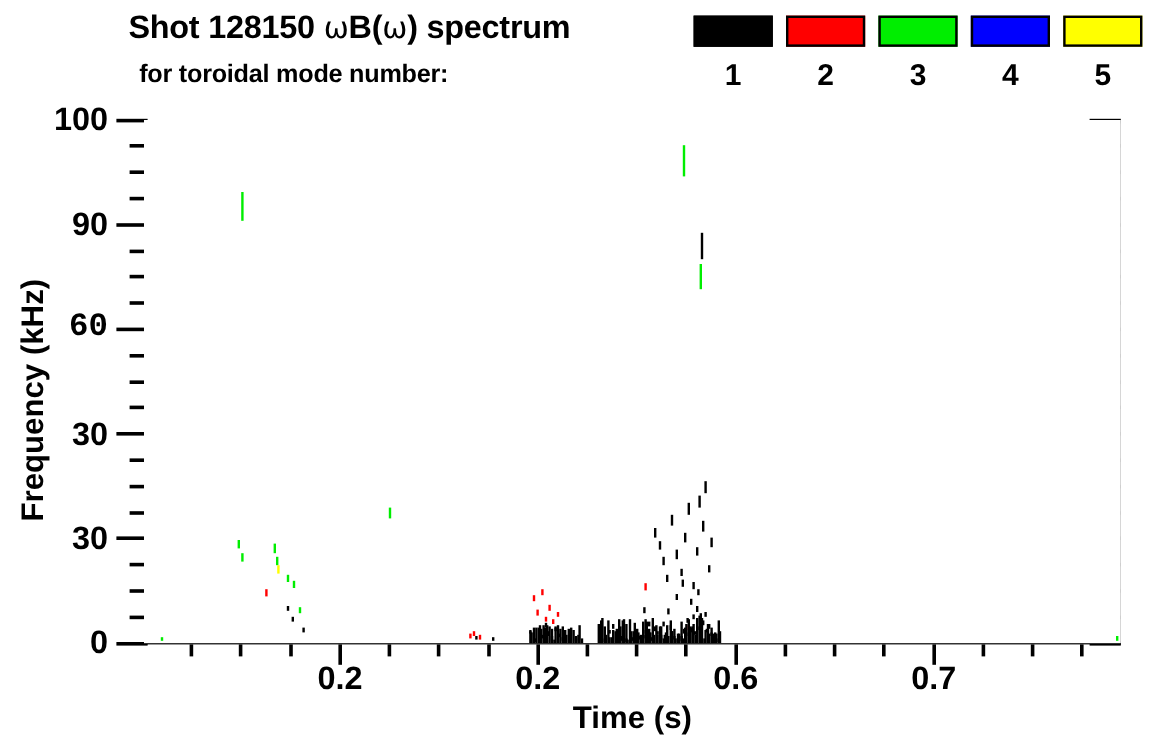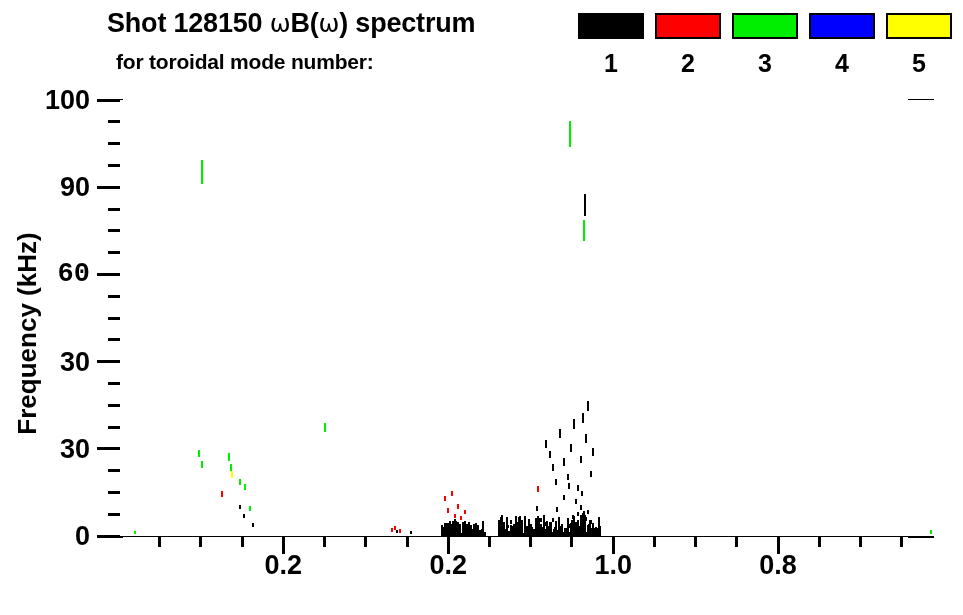--- a/index.html
+++ b/index.html
@@ -286,25 +286,26 @@
       <div class="ylabel-txt" style="top: 536px; left: 0px;">0</div>
       <div class="ylabel-txt" style="top: 448.8px; left: 0px;">30</div>
       <div class="ylabel-txt" style="top: 361.6px; left: 0px;">30</div>
       <div class="ylabel-txt" style="top: 274.4px; left: 0px; font-family: Liberation Mono, monospace;">60</div>
       <div class="ylabel-txt" style="top: 187.2px; left: 0px;">90</div>
       <div class="ylabel-txt" style="top: 100px; left: 0px;">100</div>
     </div>
   <div id="xtick-labels">
       <div class="xlabel-txt" style="left: 238.295px;">0.2</div>
       <div class="xlabel-txt" style="left: 403.239px;">0.2</div>
-      <div class="xlabel-txt" style="left: 568.183px;">1.0</div>
-      <div class="xlabel-txt" style="left: 733.128px;">0.8</div>
+      <div class="xlabel-txt" style="left: 568.183px;">0.6</div>
+      <div class="xlabel-txt" style="left: 733.128px;">0.7</div>
     </div>
 
   <div id="y-axis-title">Frequency (kHz)</div>
+  <div id="x-axis-title">Time (s)</div>
 
   <div id="plot-area" style="border:none;">
       <div class="spike" style="left: 119.409px; top: 404.608px; height: 4.72656px; background: rgb(0, 0, 0);"></div>
       <div class="spike" style="left: 122.708px; top: 413.764px; height: 4.22298px; background: rgb(0, 0, 0);"></div>
       <div class="spike" style="left: 131.78px; top: 422.92px; height: 3.7194px; background: rgb(0, 0, 0);"></div>
       <div class="spike" style="left: 276.106px; top: 429.896px; height: 3.33572px; background: rgb(0, 0, 0);"></div>
       <div class="spike" style="left: 290.127px; top: 431.204px; height: 3.26378px; background: rgb(0, 0, 0);"></div>
       <div class="spike" style="left: 320.641px; top: 424.664px; height: 3.62348px; background: rgb(0, 0, 0);"></div>
       <div class="spike" style="left: 324.765px; top: 431.64px; height: 3.2398px; background: rgb(0, 0, 0);"></div>
       <div class="spike" style="left: 328.889px; top: 421.176px; height: 3.81532px; background: rgb(0, 0, 0);"></div>

